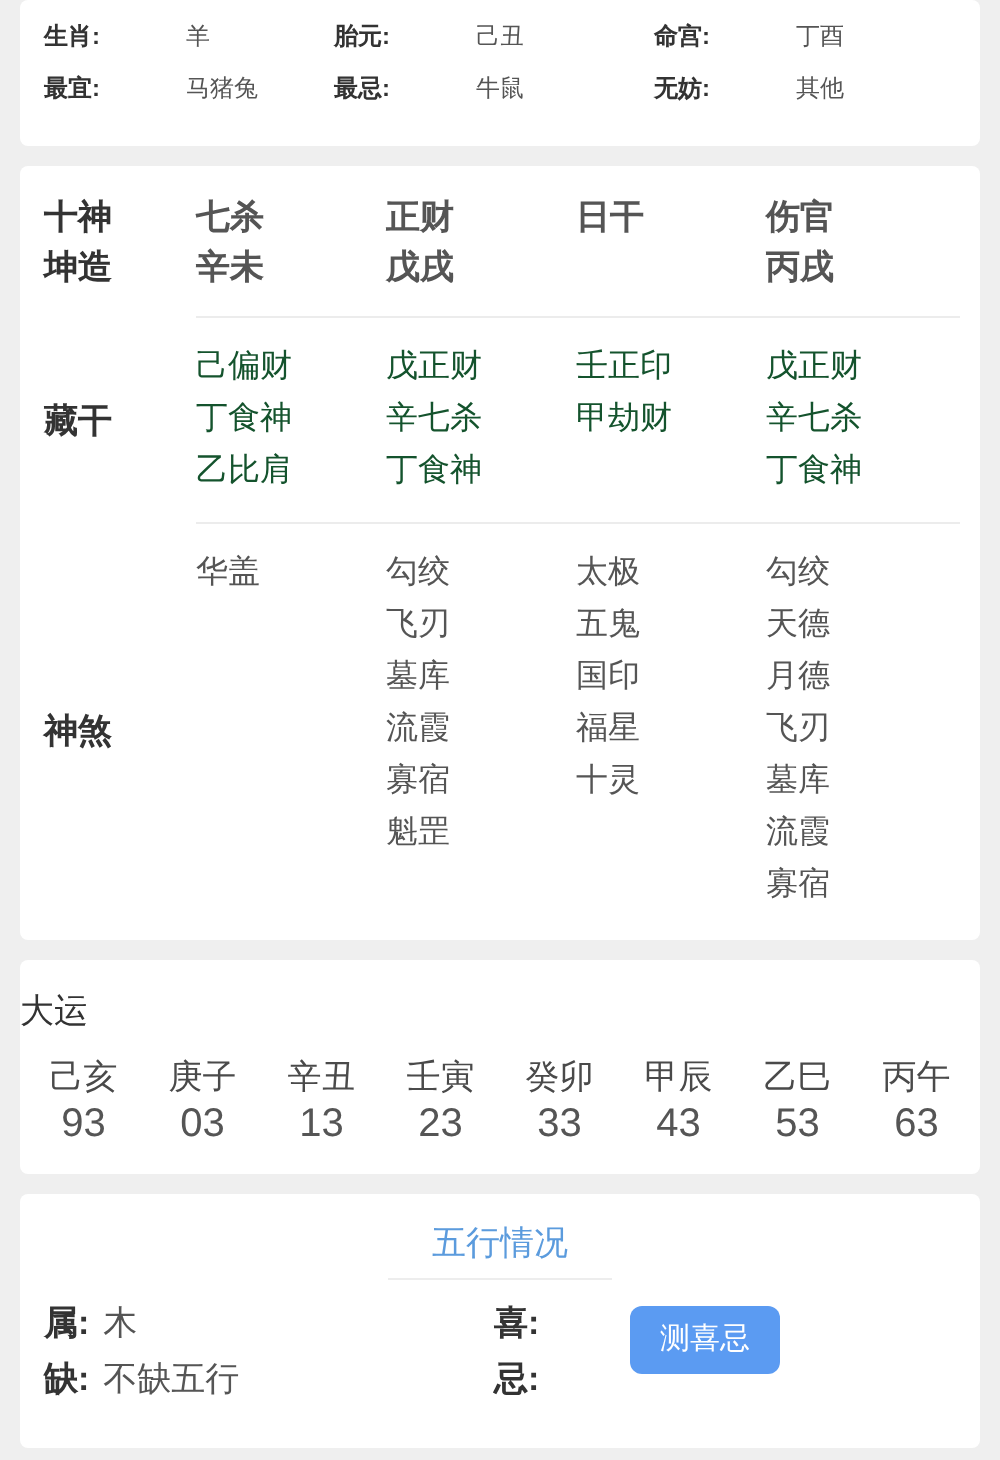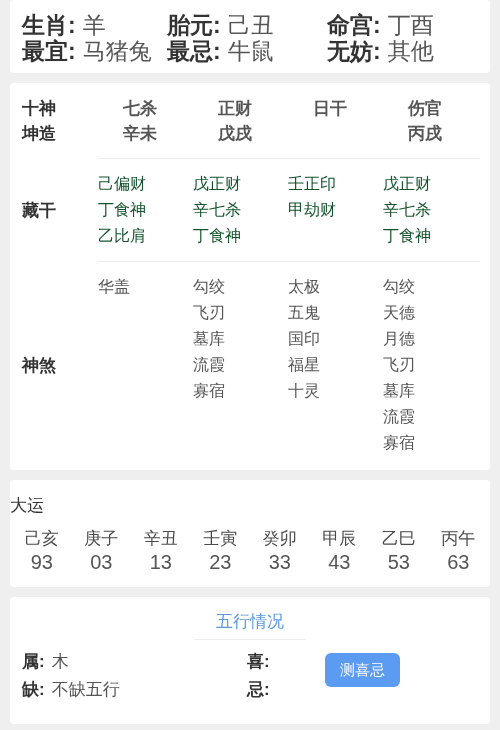--- a/index.html
+++ b/index.html
@@ -35,22 +35,23 @@
   }
   .summary-row {
     display: flex;
     align-items: baseline;
     height: 26px;
     padding-left: 12px;
   }
   .summary-cell {
     display: flex;
     align-items: flex-start;
-    font-size: 23px;
+    font-size: 12px;
     white-space: nowrap;
+    gap: 36px;
   }
   .summary-cell .lbl {
     font-weight: bold;
     color: #333333;
   }
   .summary-cell .val {
     color: #555555;
     margin-left: 7px;
   }
   .sc-1 { width: 145px; }
@@ -89,21 +90,20 @@
     height: 1px;
     background: #ececec;
     margin-left: 88px;
     margin-right: 10px;
   }
 
   
   .tbl-top {
     padding-top: 13px;
     padding-bottom: 12px;
-    gap: 25px;
   }
   .tbl-top .row-label {
     line-height: 25px;
   }
   .tbl-top .labelstack div { line-height: 25px; }
   .tbl-top .col div {
     font-size: 17px;
     line-height: 25px;
     color: #4a4a4a;
   }
@@ -211,21 +211,21 @@
     font-weight: bold;
     color: #333333;
   }
   .wx-cell .val {
     color: #555555;
     margin-left: 7px;
   }
   .wx-left { width: 225px; }
   .btn-ceshi {
     position: absolute;
-    left: 315px;
+    left: 305px;
     top: 3px;
     width: 75px;
     height: 34px;
     background: #5b9bf2;
     border: none;
     border-radius: 6px;
     color: #ffffff;
     font-size: 15px;
     font-family: "Liberation Sans", "DejaVu Sans", sans-serif;
     cursor: pointer;
@@ -330,20 +330,21 @@
       <div class="cols">
         <div class="col">
           <div>华盖</div>
         </div>
         <div class="col">
           <div>勾绞</div>
           <div>飞刃</div>
           <div>墓库</div>
           <div>流霞</div>
           <div>寡宿</div>
+          <div>魁罡</div>
         </div>
         <div class="col">
           <div>太极</div>
           <div>五鬼</div>
           <div>国印</div>
           <div>福星</div>
           <div>十灵</div>
         </div>
         <div class="col">
           <div>勾绞</div>

